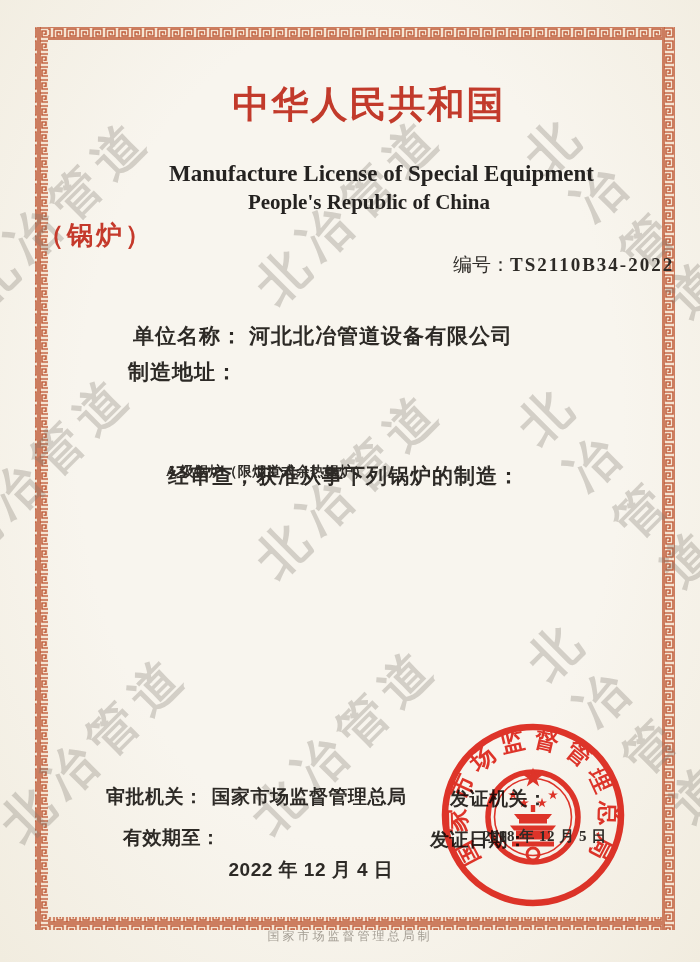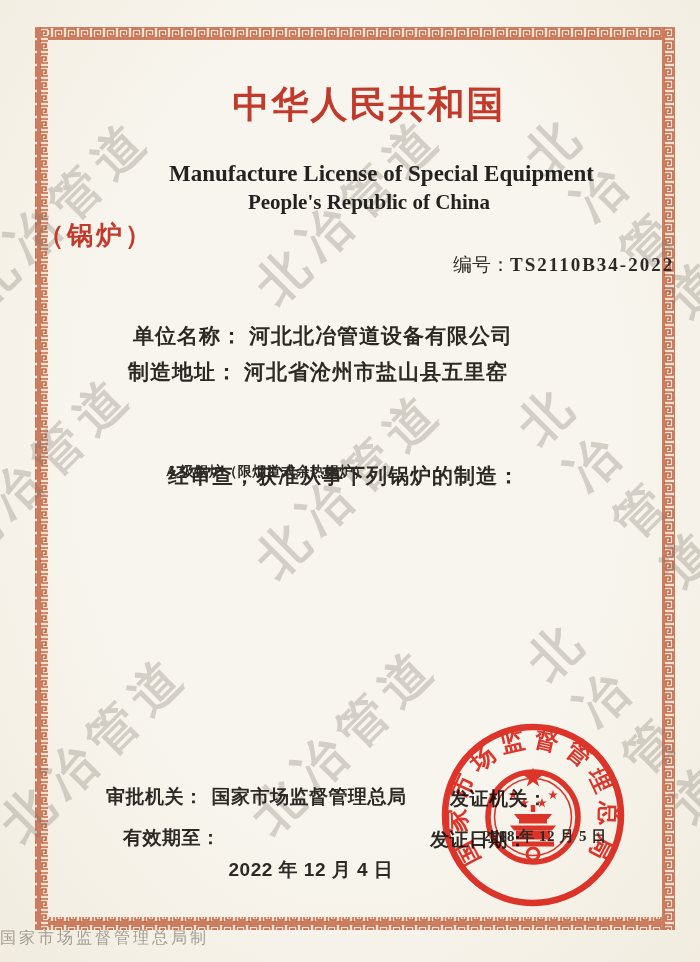--- a/index.html
+++ b/index.html
@@ -45,21 +45,21 @@
   .frow .date-val{font-family:"Liberation Sans", sans-serif;font-weight:700;font-size:19px;letter-spacing:0.5px;margin-top:32px;}
   .row-approval{left:68px;top:784px;}
   .row-valid{left:85px;top:825px;}
   .row-issuer{left:412px;top:786px;justify-content:center;}
   .row-issuedate{left:392px;top:827px;}
   .issuedate-val{left:483px;top:827px;font-family:Liberation Serif, serif;font-weight:700;font-size:15px;letter-spacing:0.5px;z-index:7;}
   
   .seal{position:absolute;left:433px;top:715px;z-index:6;mix-blend-mode:multiply;opacity:0.93;}
   .sealtxt{font-family:"Liberation Serif", serif;font-size:24px;font-weight:700;fill:#e3261c;letter-spacing:7px;}
   
-  .note{left:0;right:0;top:928px;font-size:16px;letter-spacing:3px;color:#a39d93;z-index:3;}
+  .note{left:0;right:0;top:928px;text-align:center;font-size:12px;letter-spacing:3px;color:#a39d93;z-index:3;}
 </style>
 </head>
 <body>
 
 <div class="page">
 
   <svg class="layer-border" width="700" height="962" viewBox="0 0 700 962" aria-hidden="true">
     <defs>
       <polygon id="star5" points="0,-1 0.225,-0.309 0.951,-0.309 0.363,0.118 0.588,0.809 0,0.382 -0.588,0.809 -0.363,0.118 -0.951,-0.309 -0.225,-0.309"></polygon>
       <pattern id="mh" width="13" height="13" patternUnits="userSpaceOnUse">
@@ -97,21 +97,20 @@
   <div class="abs txt num-line">
     <span>编号：</span><span class="val">TS2110B34-2022</span>
   </div>
 
   <div class="abs txt row row-company">
     <span>单位名称：</span>
     <span>河北北冶管道设备有限公司</span>
   </div>
   <div class="abs txt row row-address">
     <span>制造地址：</span>
-    <span>河北省沧州市盐山县五里窑</span>
   </div>
 
   <div class="abs txt statement">经审查，获准从事下列锅炉的制造：</div>
   <div class="abs txt item">A 级锅炉（限烟道式余热锅炉）</div>
 
   <div class="abs txt frow row-approval">
     <span>审批机关：</span>
     <span>国家市场监督管理总局</span>
   </div>
   <div class="abs txt frow row-valid">

